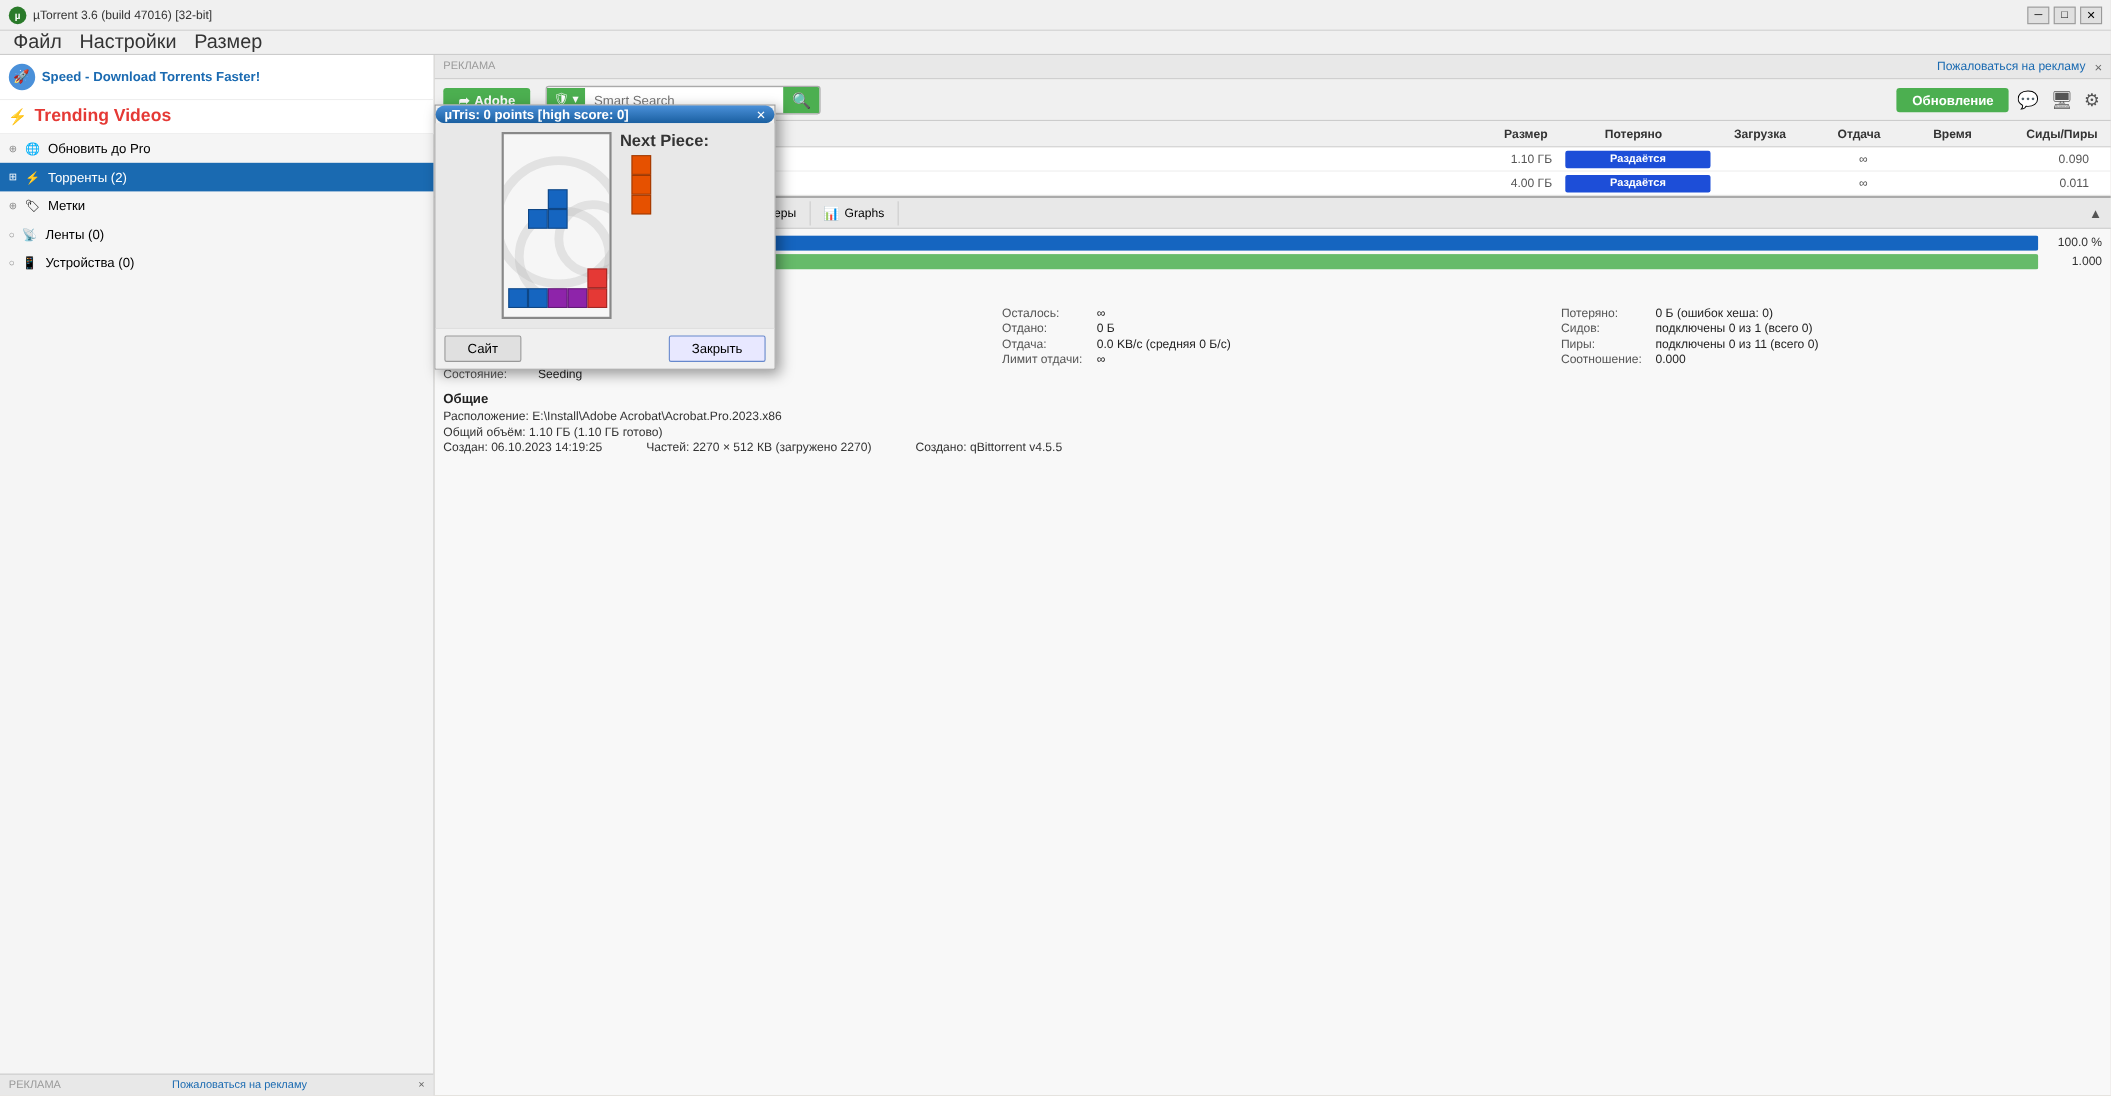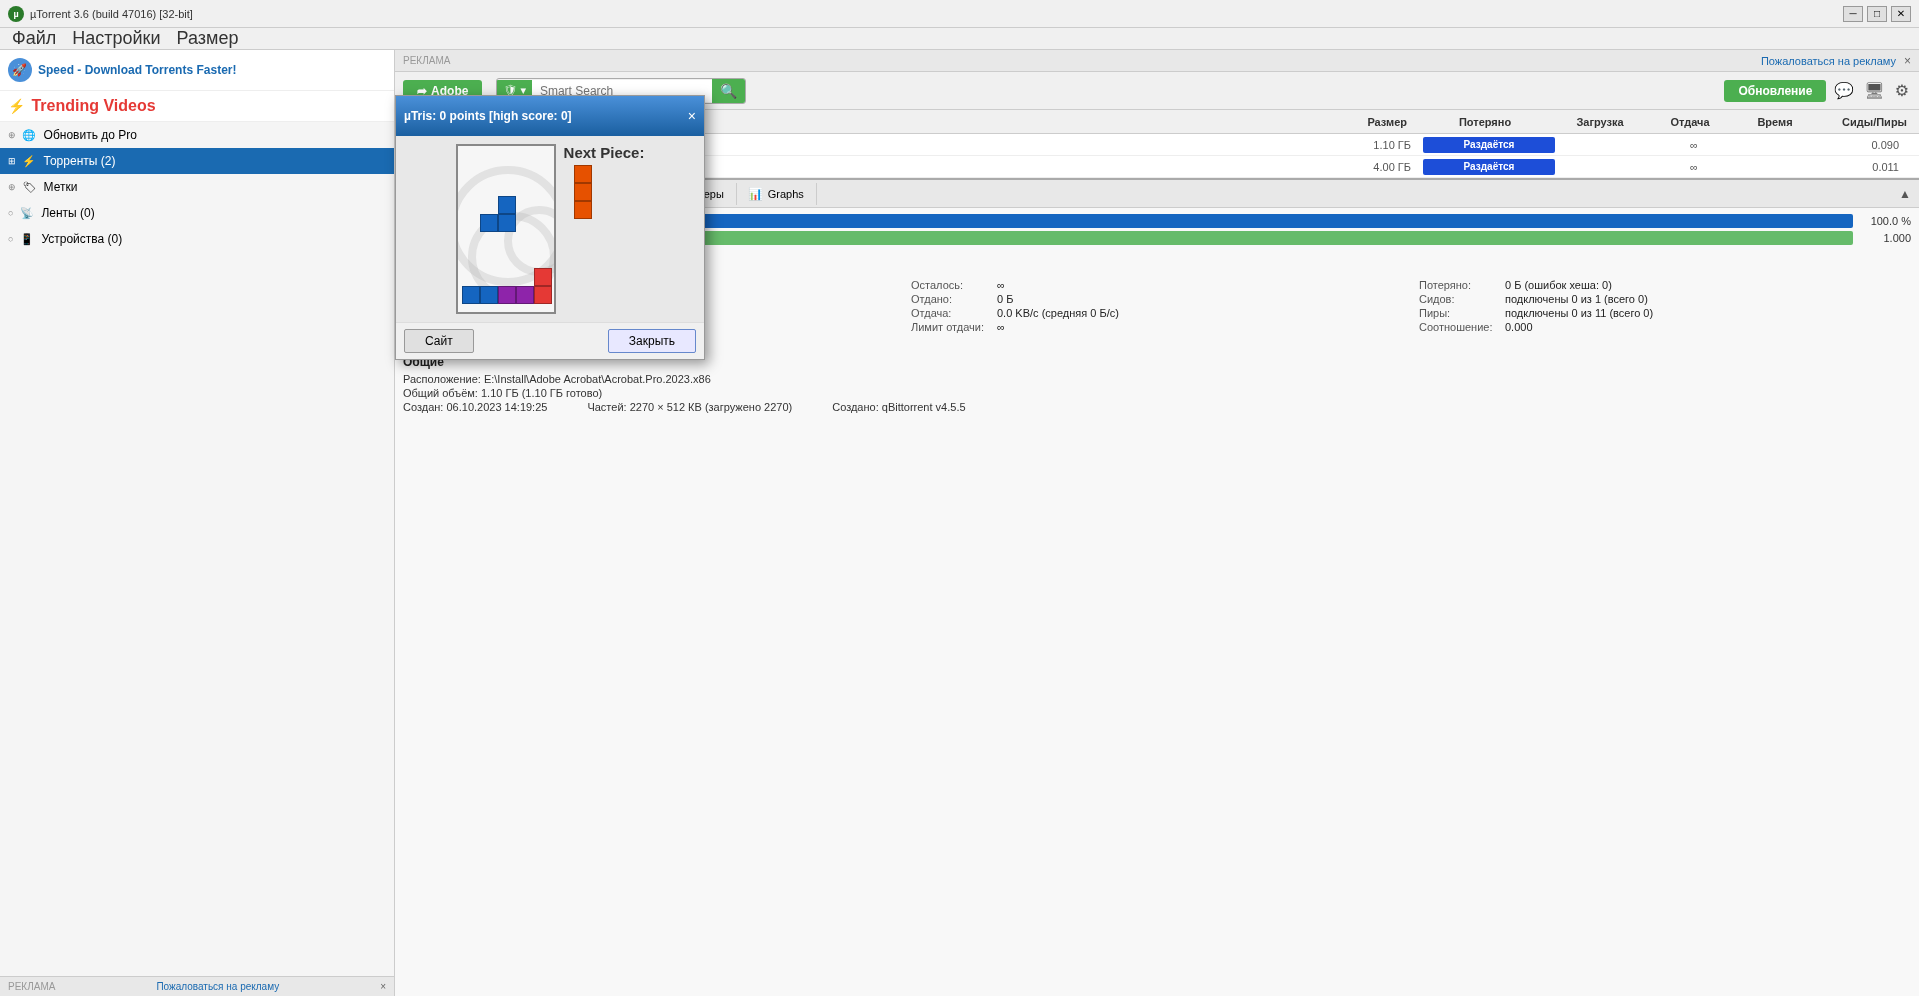--- a/index.html
+++ b/index.html
@@ -98,21 +98,21 @@
     .info-grid { display: grid; grid-template-columns: repeat(3, 1fr); gap: 2px 16px; }
     .info-row { display: flex; gap: 6px; font-size: 11px; margin-bottom: 2px; }
     .info-key { color: #555; white-space: nowrap; min-width: 80px; }
     .info-val { color: #222; }
     .info-general-title { font-weight: 700; font-size: 12px; color: #222; margin: 6px 0 4px; }
     .info-general-row { font-size: 11px; color: #333; margin-bottom: 2px; }
 
     
     .dialog-overlay { position: fixed; top: 0; left: 0; right: 0; bottom: 0; z-index: 100; pointer-events: none; }
     .dialog { position: absolute; top: 95px; left: 395px; width: 310px; background: #f0f0f0; border: 1px solid #999; box-shadow: 4px 4px 12px rgba(0,0,0,0.4); z-index: 200; pointer-events: all; }
-    .dialog-title { background: linear-gradient(to bottom, #4a90d9, #1a5fa0); color: white; padding: 12px 8px; display: flex; align-items: center; justify-content: space-between; font-size: 12px; font-weight: 600; }
+    .dialog-title { background: linear-gradient(to bottom, #4a90d9, #1a5fa0); color: white; padding: 0 8px; display: flex; align-items: center; justify-content: space-between; font-size: 12px; font-weight: 600; border-radius: 12px; }
     .dialog-close { cursor: pointer; color: white; font-size: 14px; background: none; border: none; }
     .dialog-body { background: #e8e8e8; padding: 4px; display: flex; flex-direction: column; align-items: center; }
     .game-area { display: flex; gap: 8px; padding: 4px; width: 100%; justify-content: center; }
     .game-board { width: 100px; height: 170px; background: rgba(255,255,255,0.6); border: 2px solid #888; position: relative; overflow: hidden; }
     .next-piece-area { display: flex; flex-direction: column; align-items: flex-start; }
     .next-label { font-size: 15px; color: #333; font-weight: 600; margin-bottom: 4px; }
     .next-piece { width: 40px; height: 60px; position: relative; }
 
     
     .piece-block { width: 18px; height: 18px; border: 1px solid rgba(0,0,0,0.3); position: absolute; }

